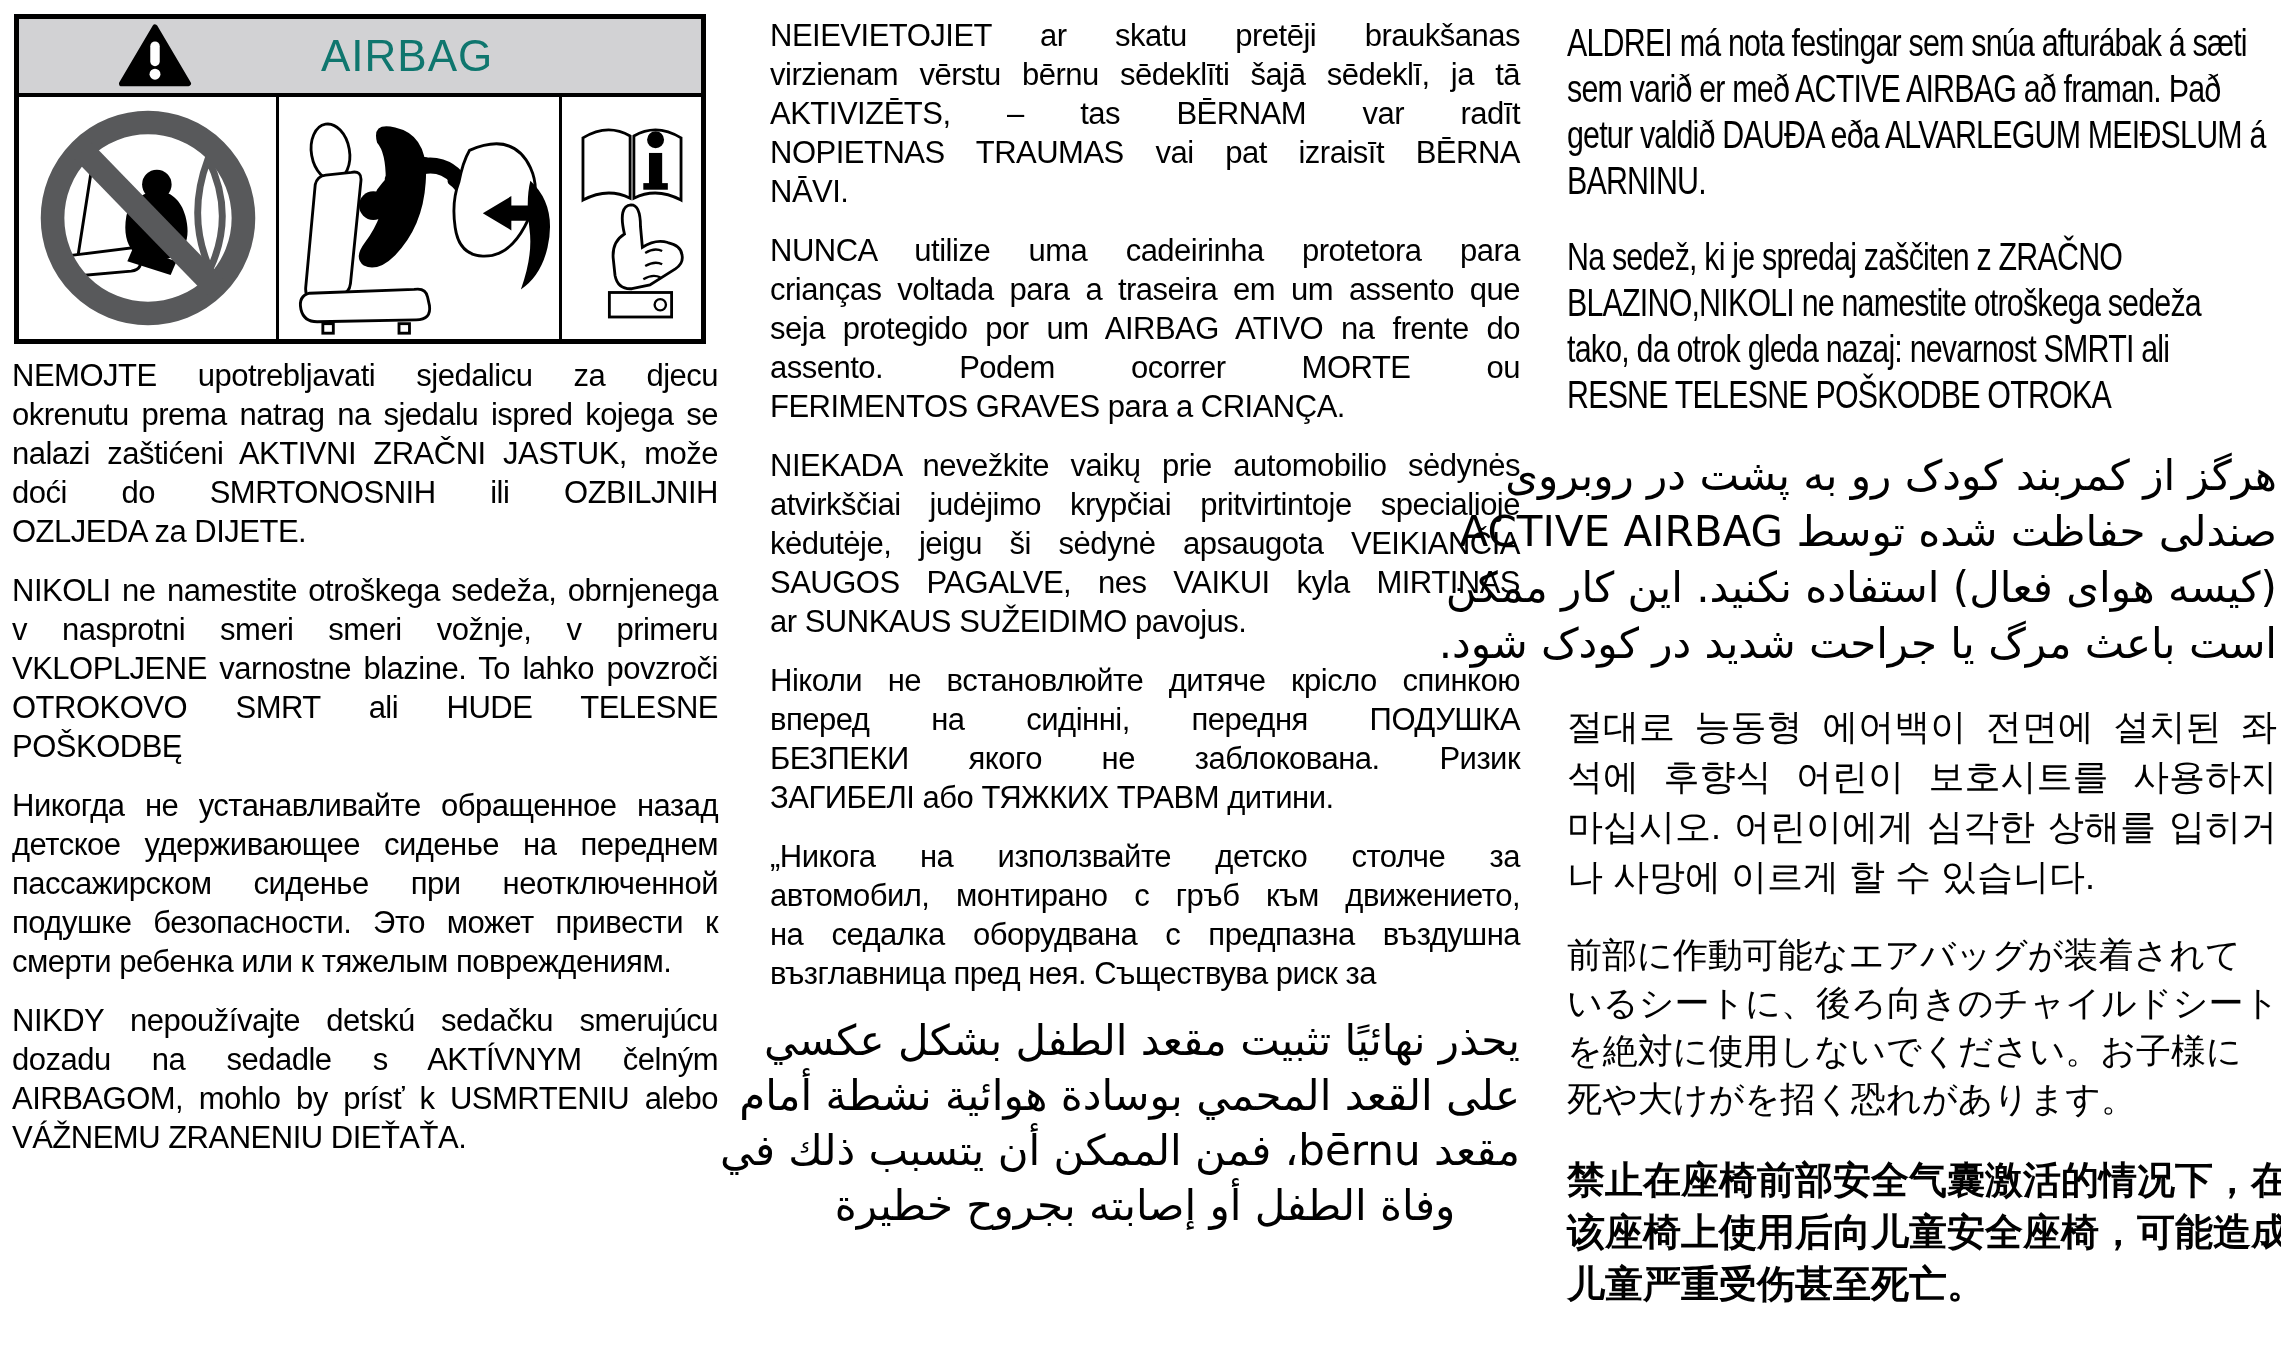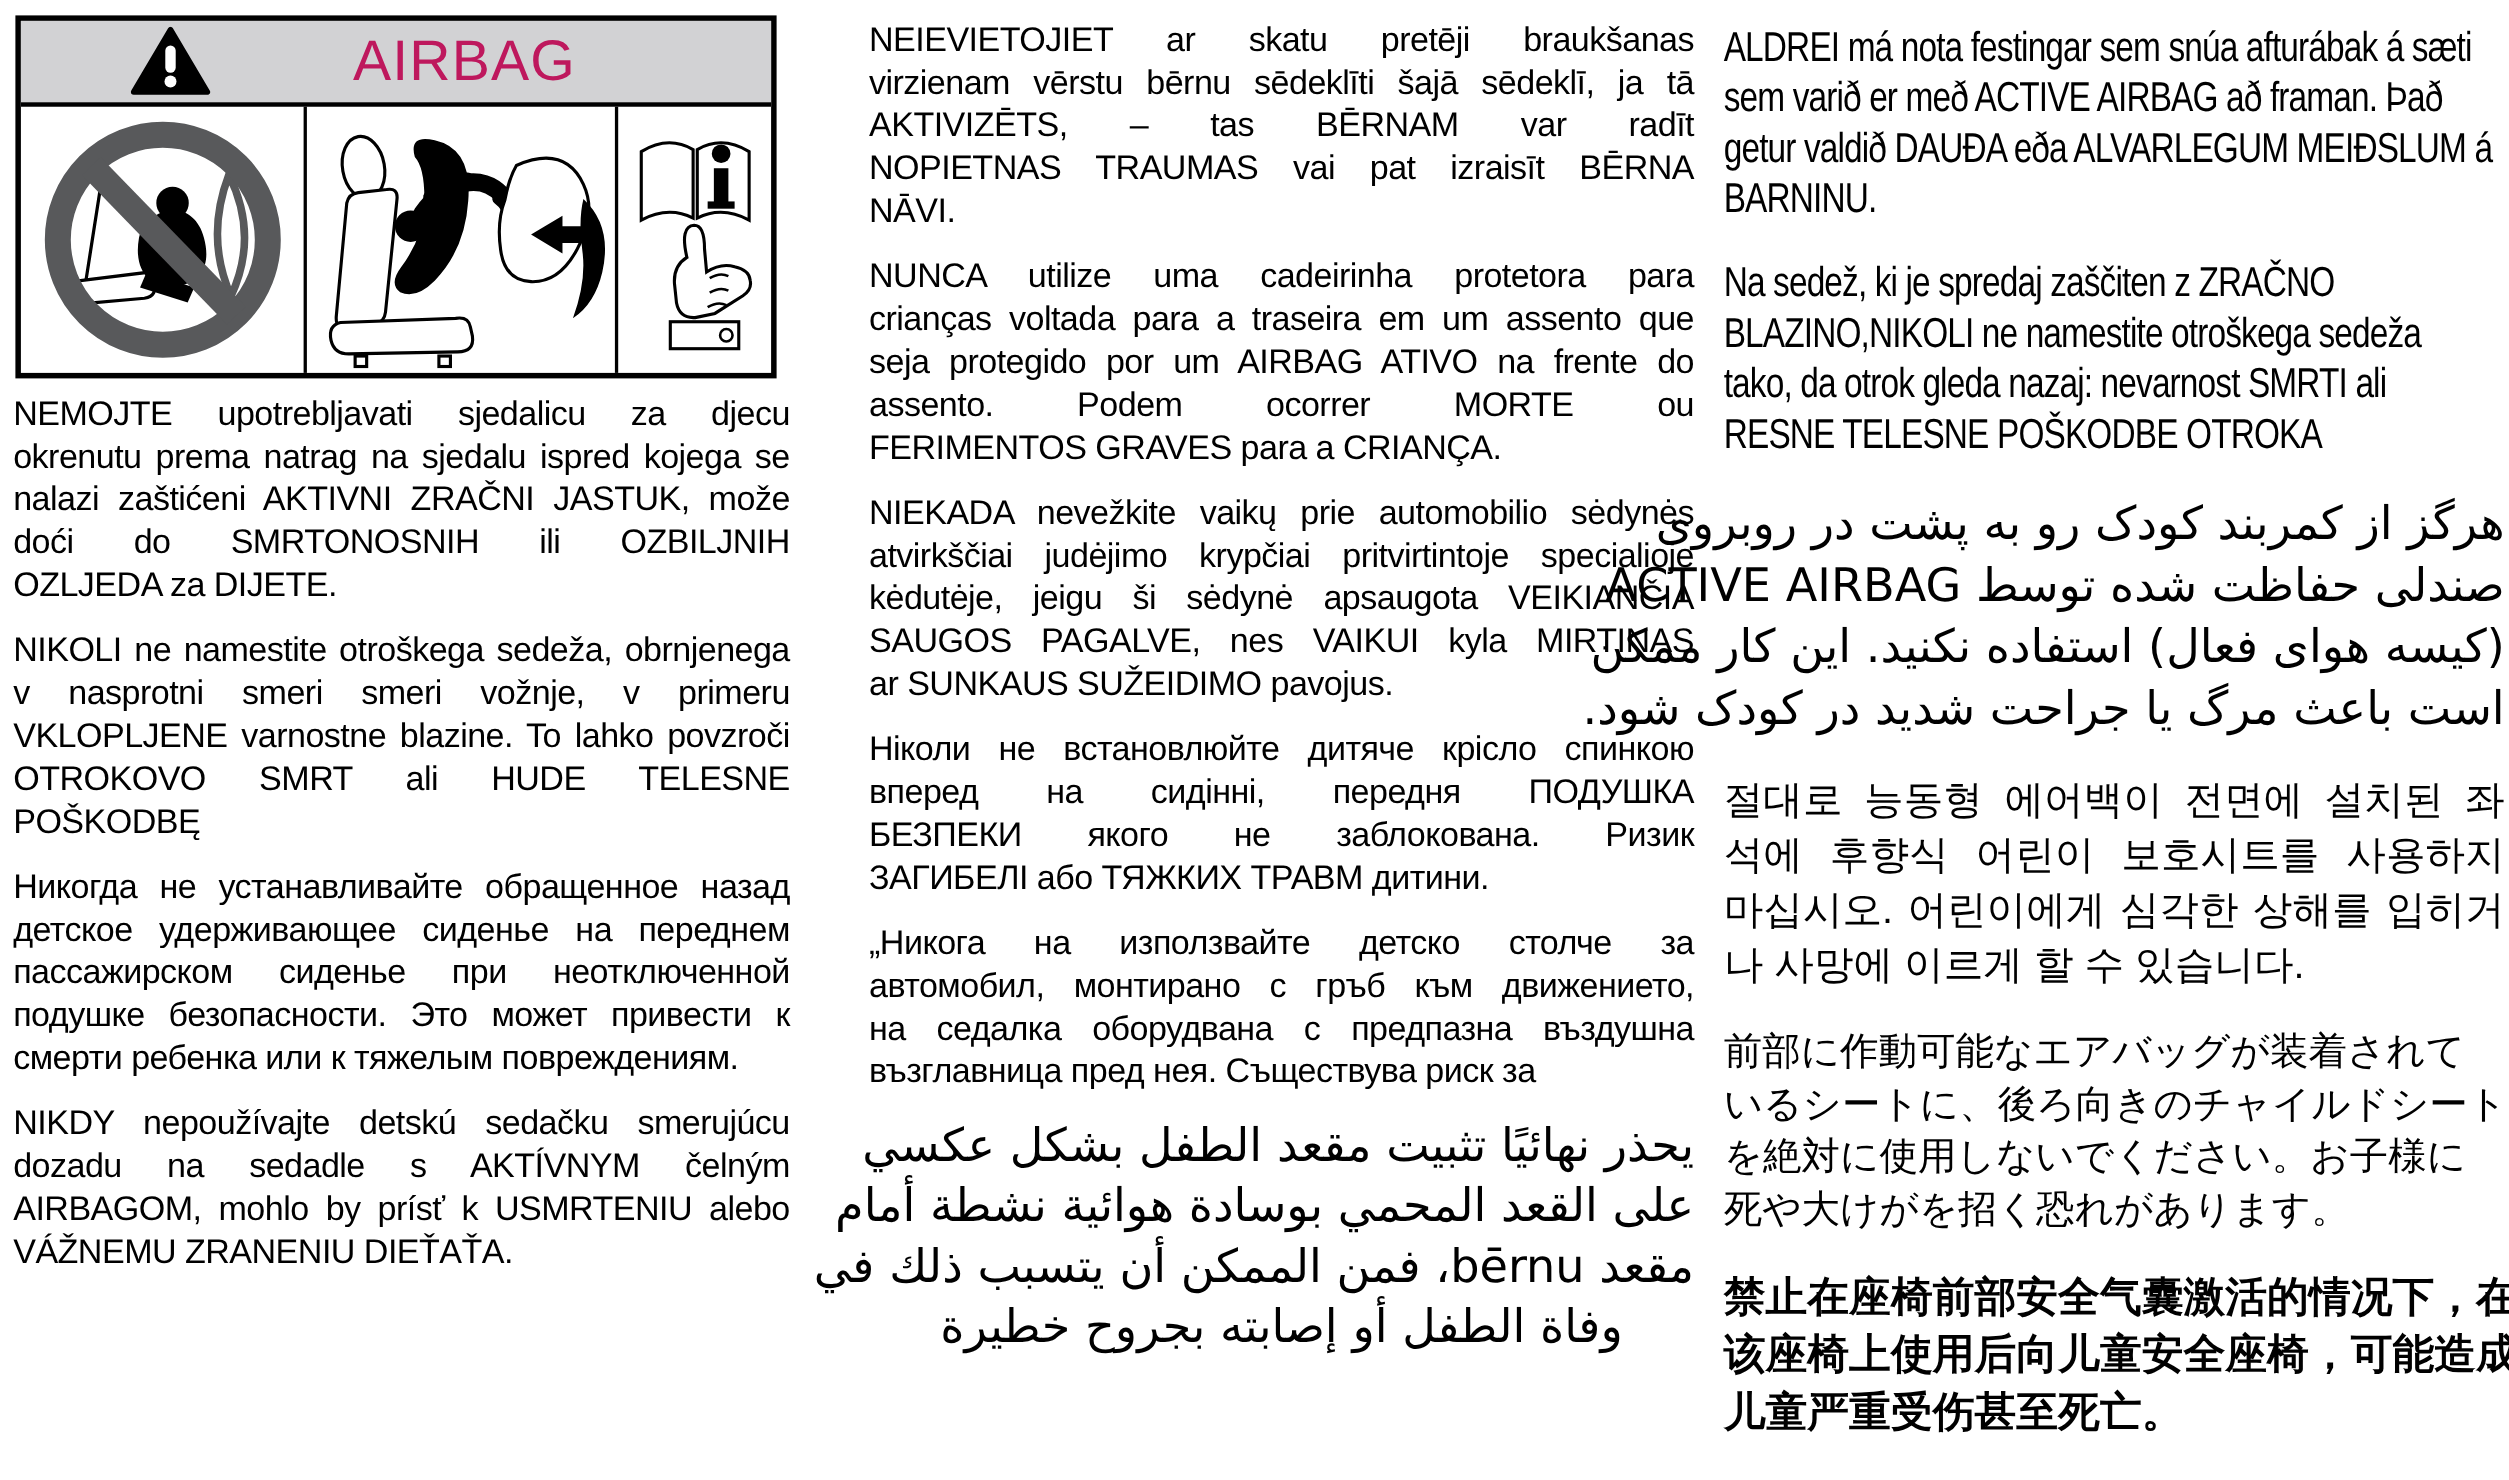--- a/index.html
+++ b/index.html
@@ -17,32 +17,32 @@
     border:5px solid #000;background:#fff;
     display:flex;flex-direction:column;box-sizing:border-box;
   }
   .banner{
     height:74px;flex:0 0 74px;
     background:#d2d2d4;border-bottom:4px solid #000;
     display:flex;align-items:center;
   }
   .banner svg{margin-left:88px;}
   .banner-title{
-    font-size:52px;font-weight:400;letter-spacing:1px;color:#be185d;
+    font-size:44px;font-weight:400;letter-spacing:1px;color:#0f766e;
     margin-left:118px;line-height:1;
   }
   .panels{flex:1;display:flex;}
   .panel{box-sizing:border-box;display:flex;align-items:center;justify-content:center;}
   .panel-1{width:260px;border-right:3px solid #000;}
   .panel-2{width:283px;border-right:3px solid #000;}
   .panel-3{flex:1;}
   
   .col{position:absolute;}
   #col1{left:12px; top:356px;width:706px;}
-  #col2{left:790px;top:16px; width:750px;}
+  #col2{left:770px;top:16px; width:750px;}
   #col3{left:1567px;top:20px;width:710px;}
   .para{margin:0 0 20px 0;}
   #col3 .para{margin-bottom:30px;}
   .line{white-space:nowrap;}
   .jst .line:not(:last-child){text-align:justify;text-align-last:justify;}
   .latin{font-size:31px;line-height:39px;letter-spacing:-0.5px;}
   .cond{font-size:38px;line-height:46px;letter-spacing:-1px;}
   .cond .line{transform:scaleX(0.80);transform-origin:0 50%;}
   .rtl{direction:rtl;text-align:center;font-family:"DejaVu Sans",sans-serif;}
   .arabic{font-size:42px;line-height:55px;}

